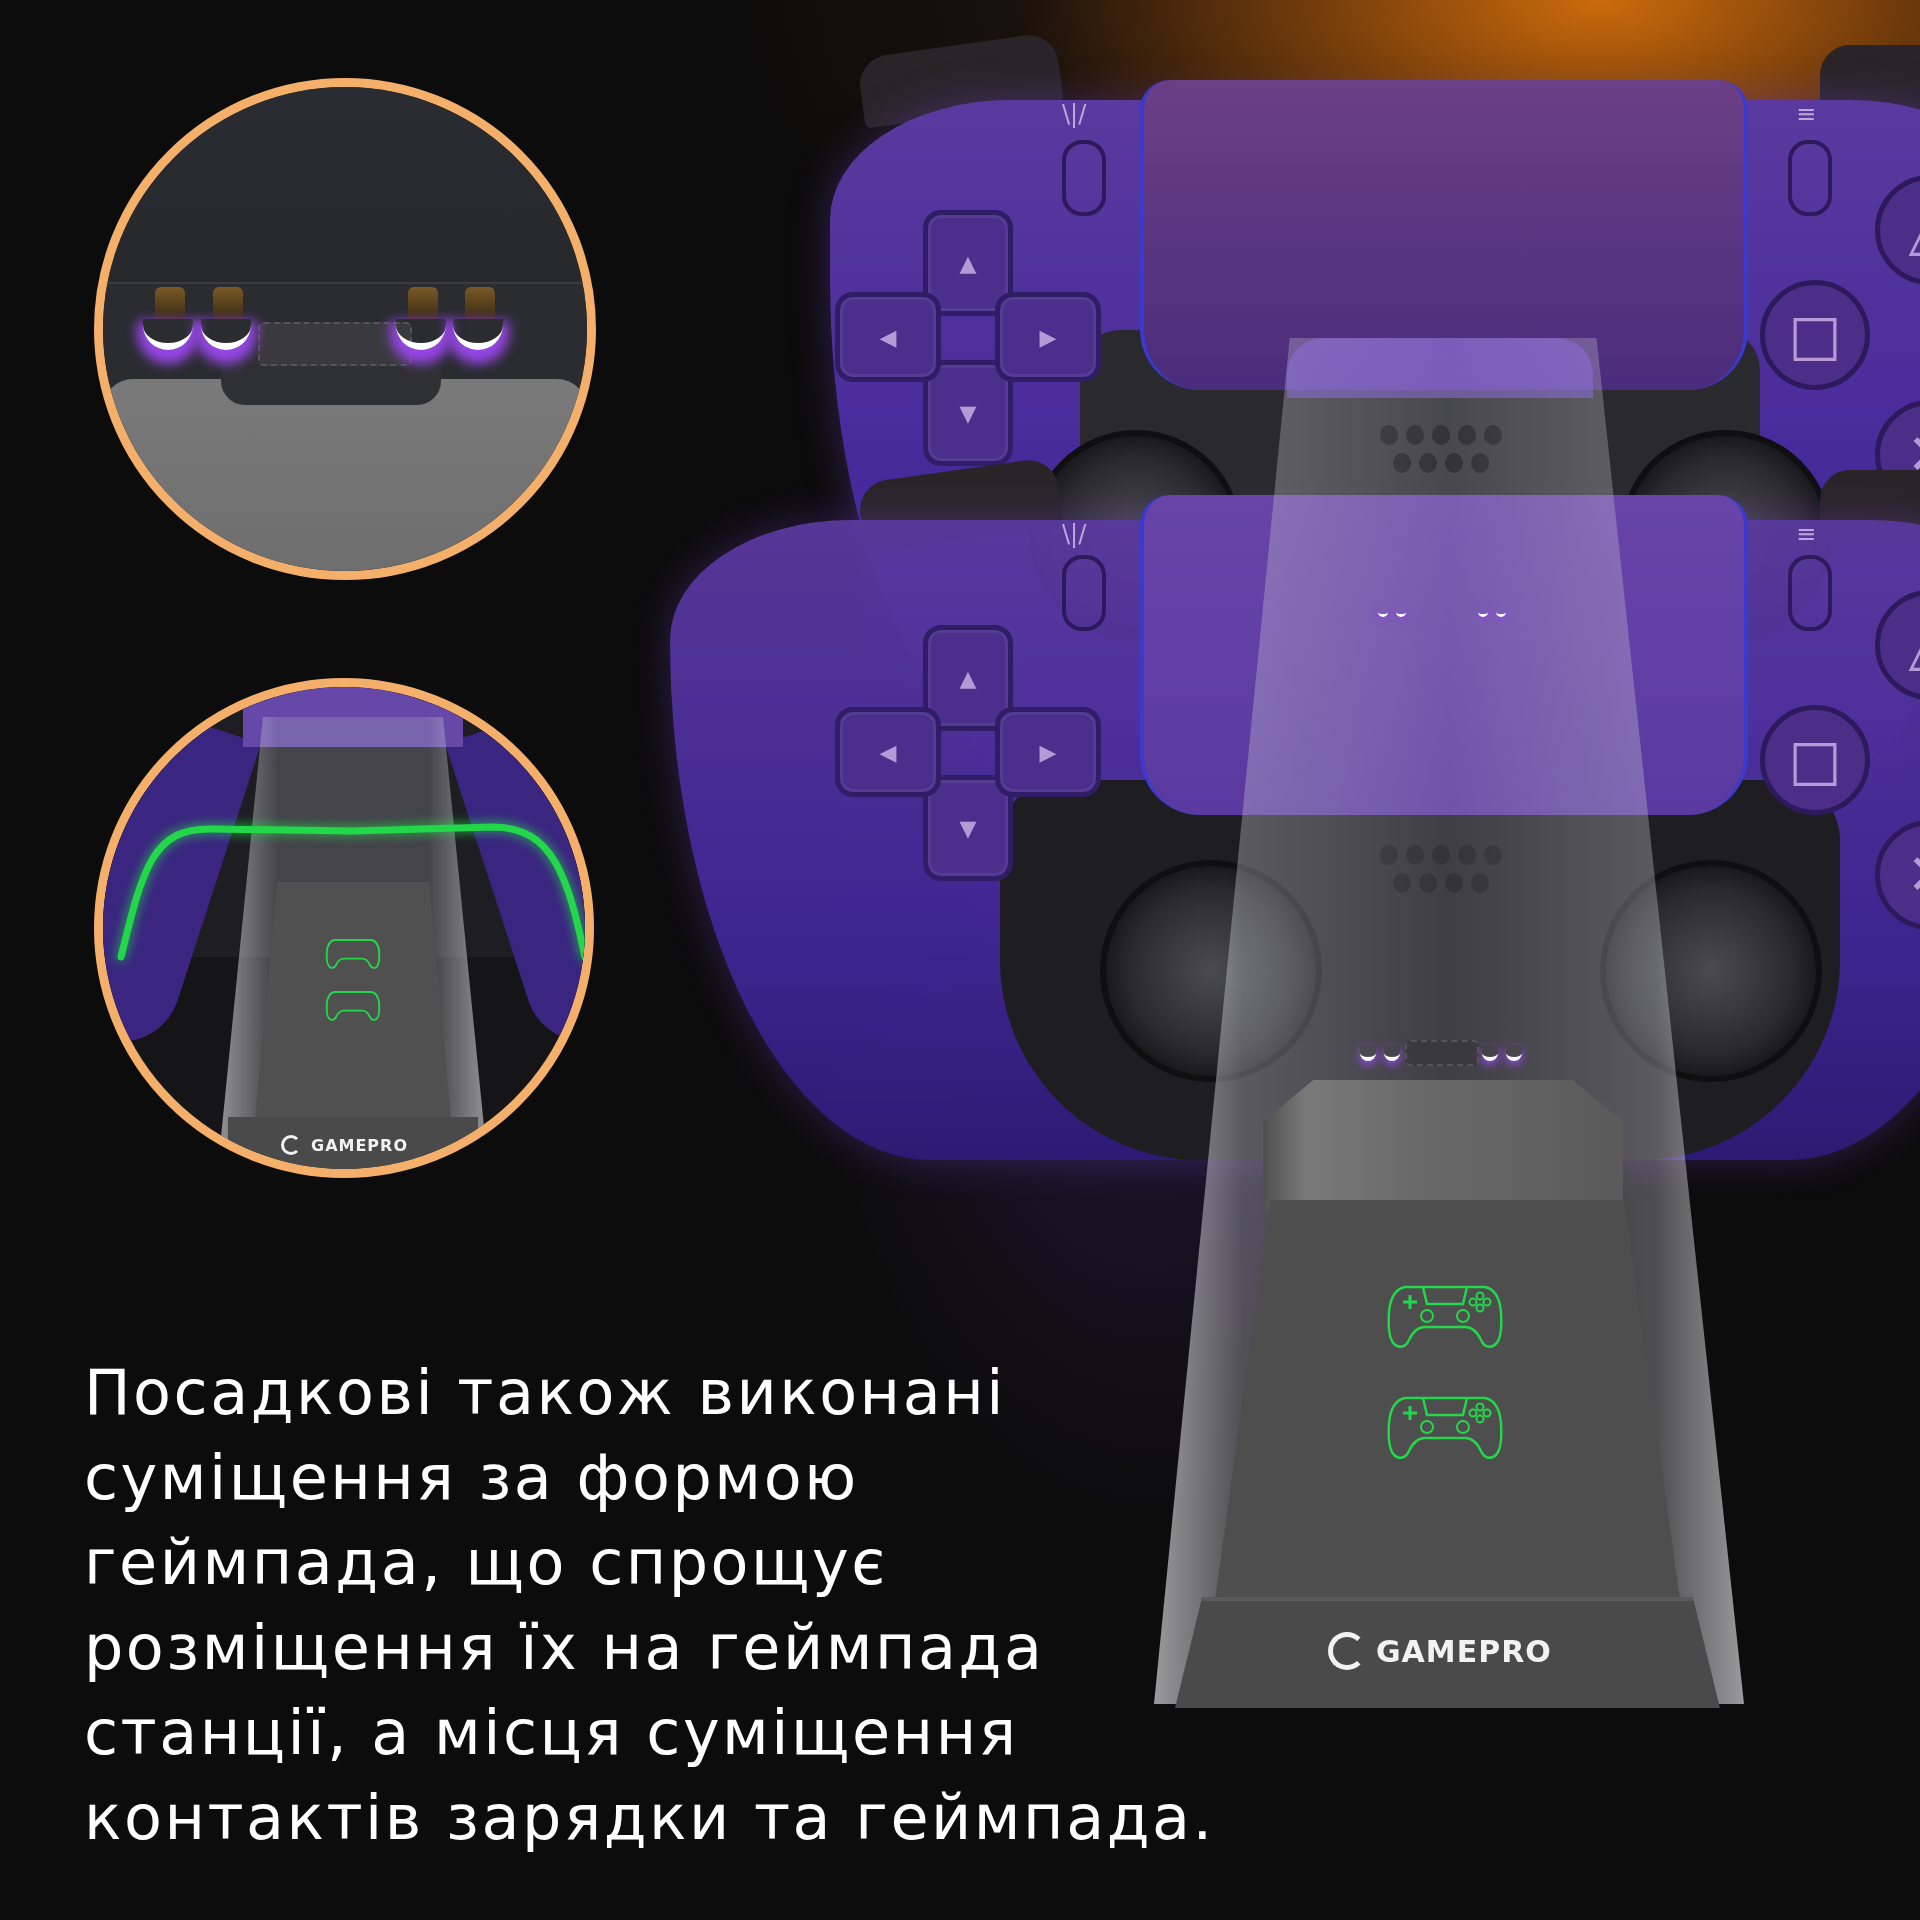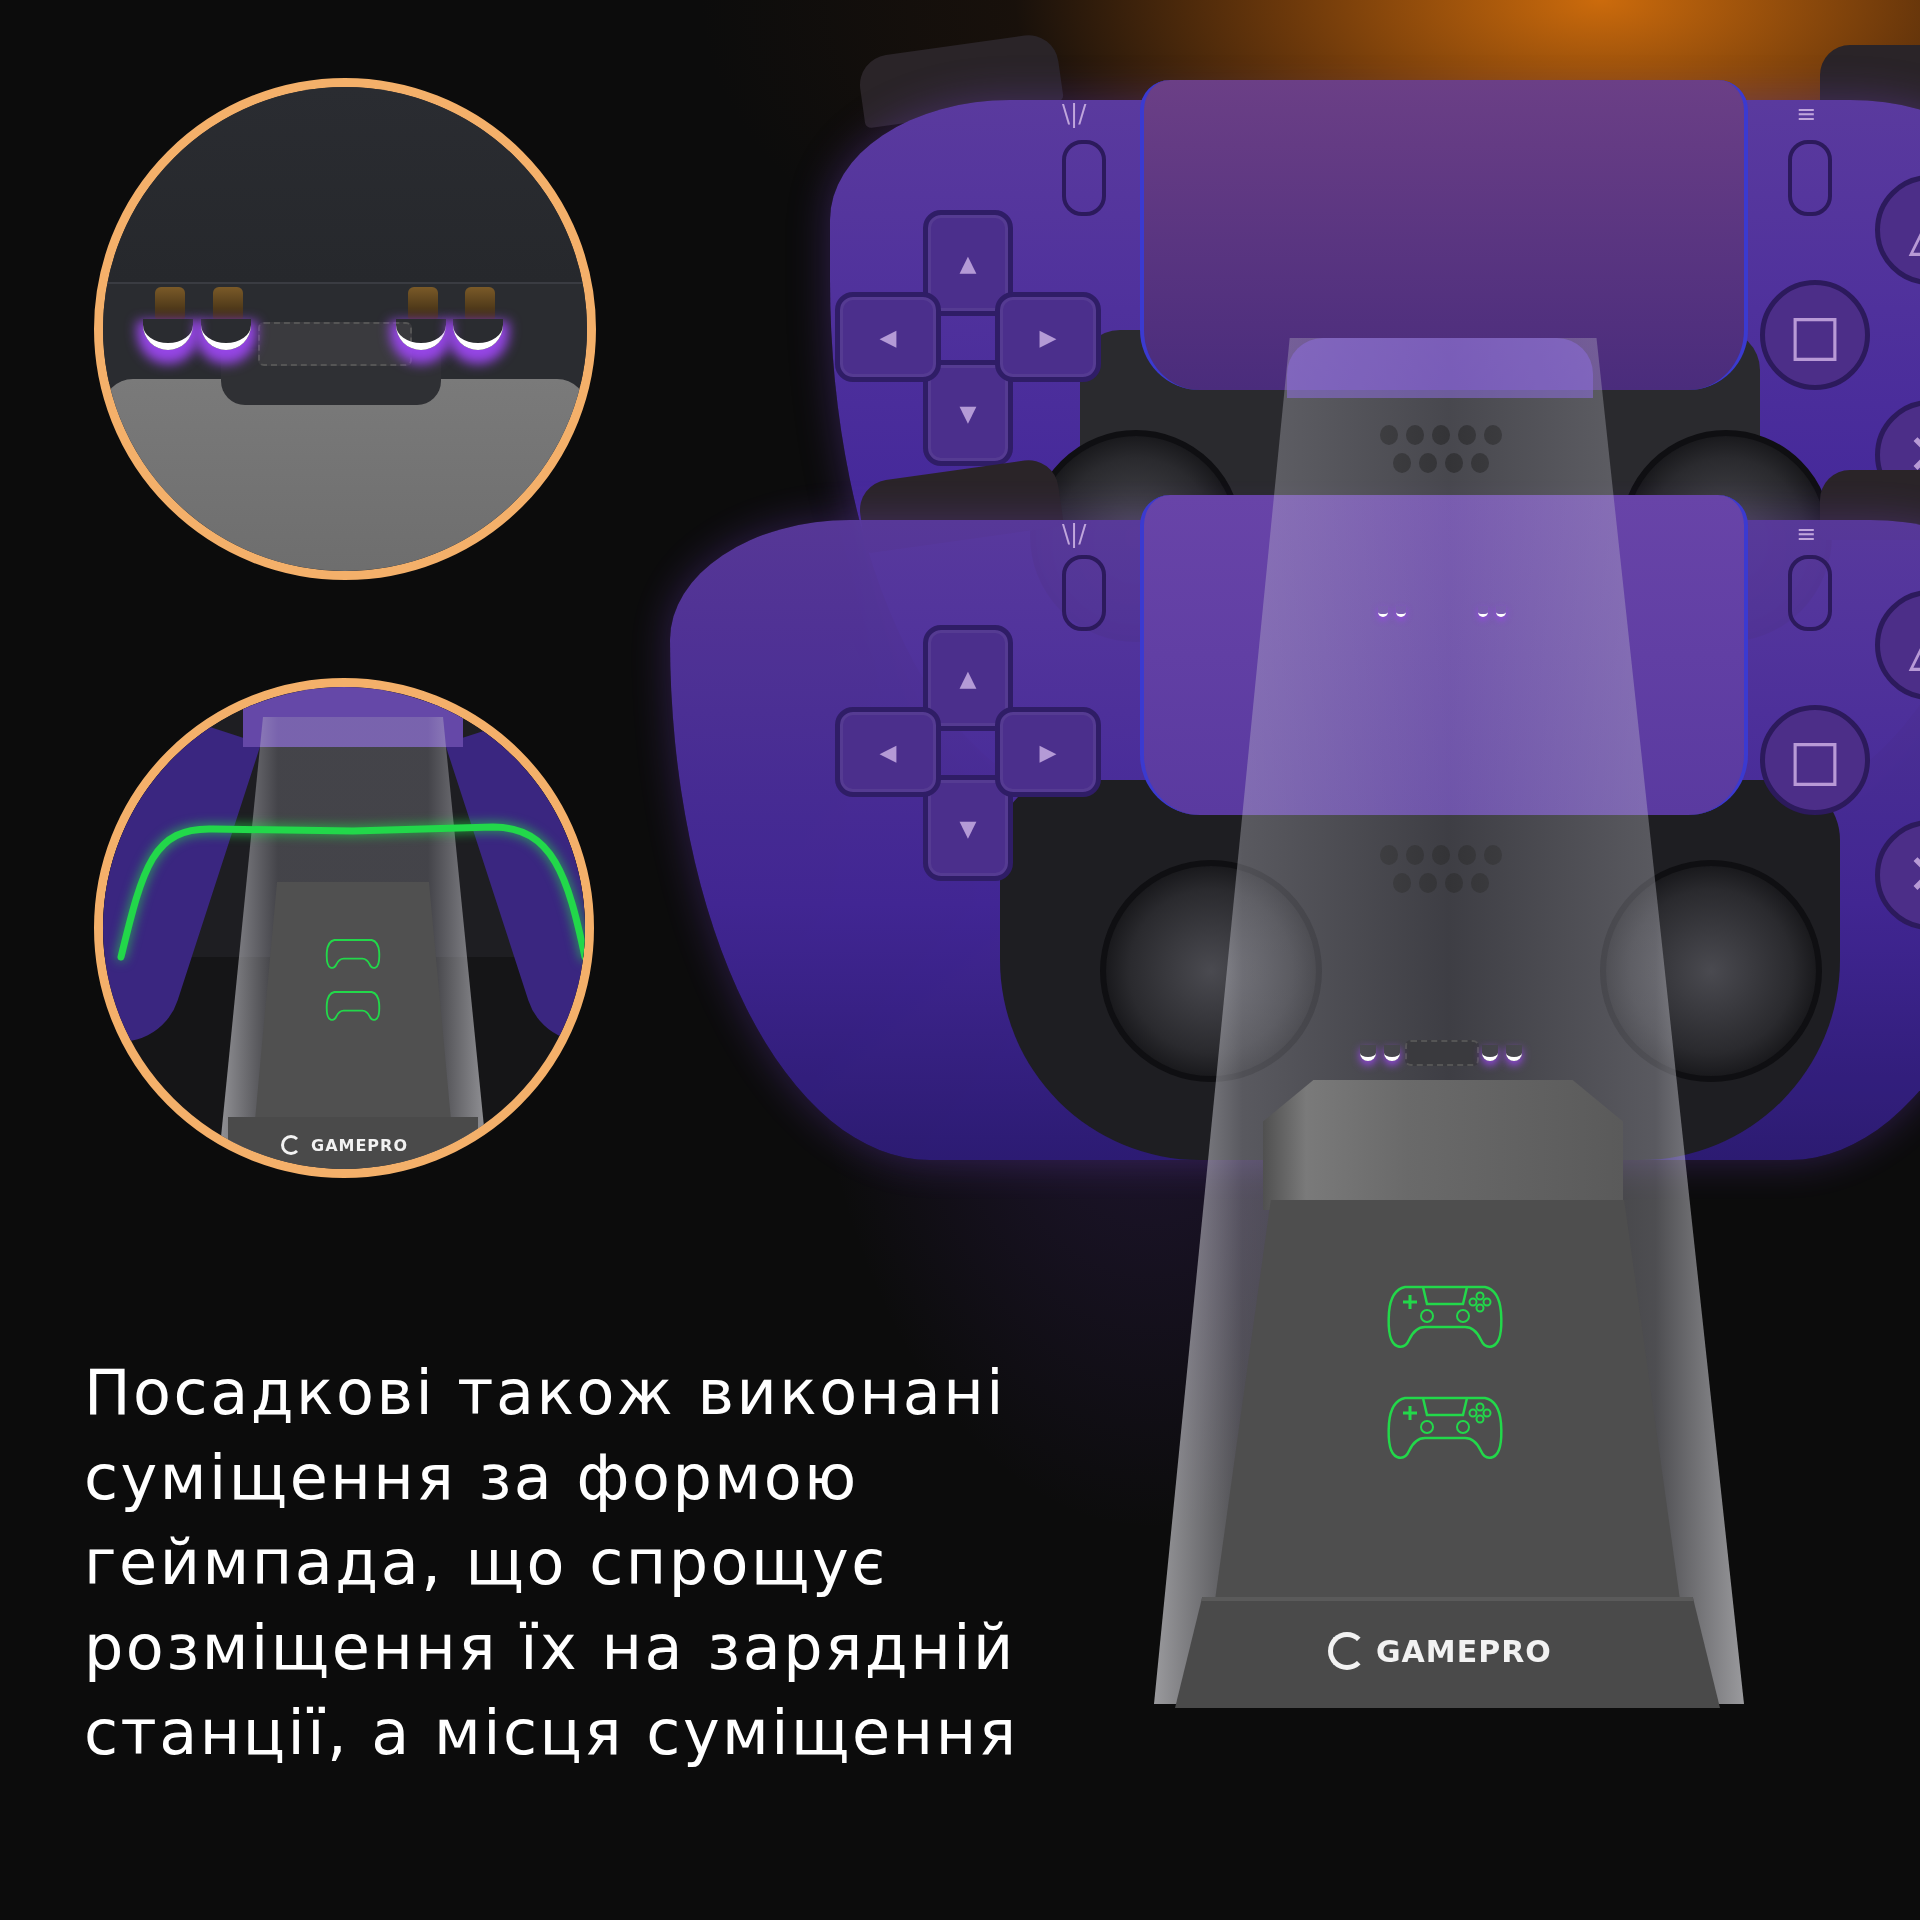--- a/index.html
+++ b/index.html
@@ -234,15 +234,16 @@
   <div class="logo" style="left:178px;top:448px;font-size:16px;">
     <span class="mark" style="width:14px;height:14px;display:inline-block;border-width:3px;"></span>
     <span>GAMEPRO</span>
   </div>
 </div>
 
 <div class="text-block">
   <div>Посадкові також виконані</div>
   <div>суміщення за формою</div>
   <div>геймпада, що спрощує</div>
-  <div>розміщення їх на зарядній</div>
+  <div>розміщення їх на геймпада</div>
   <div>станції, а місця суміщення</div>
+  <div>контактів зарядки та геймпада.</div>
 </div>
 
 </body></html>

